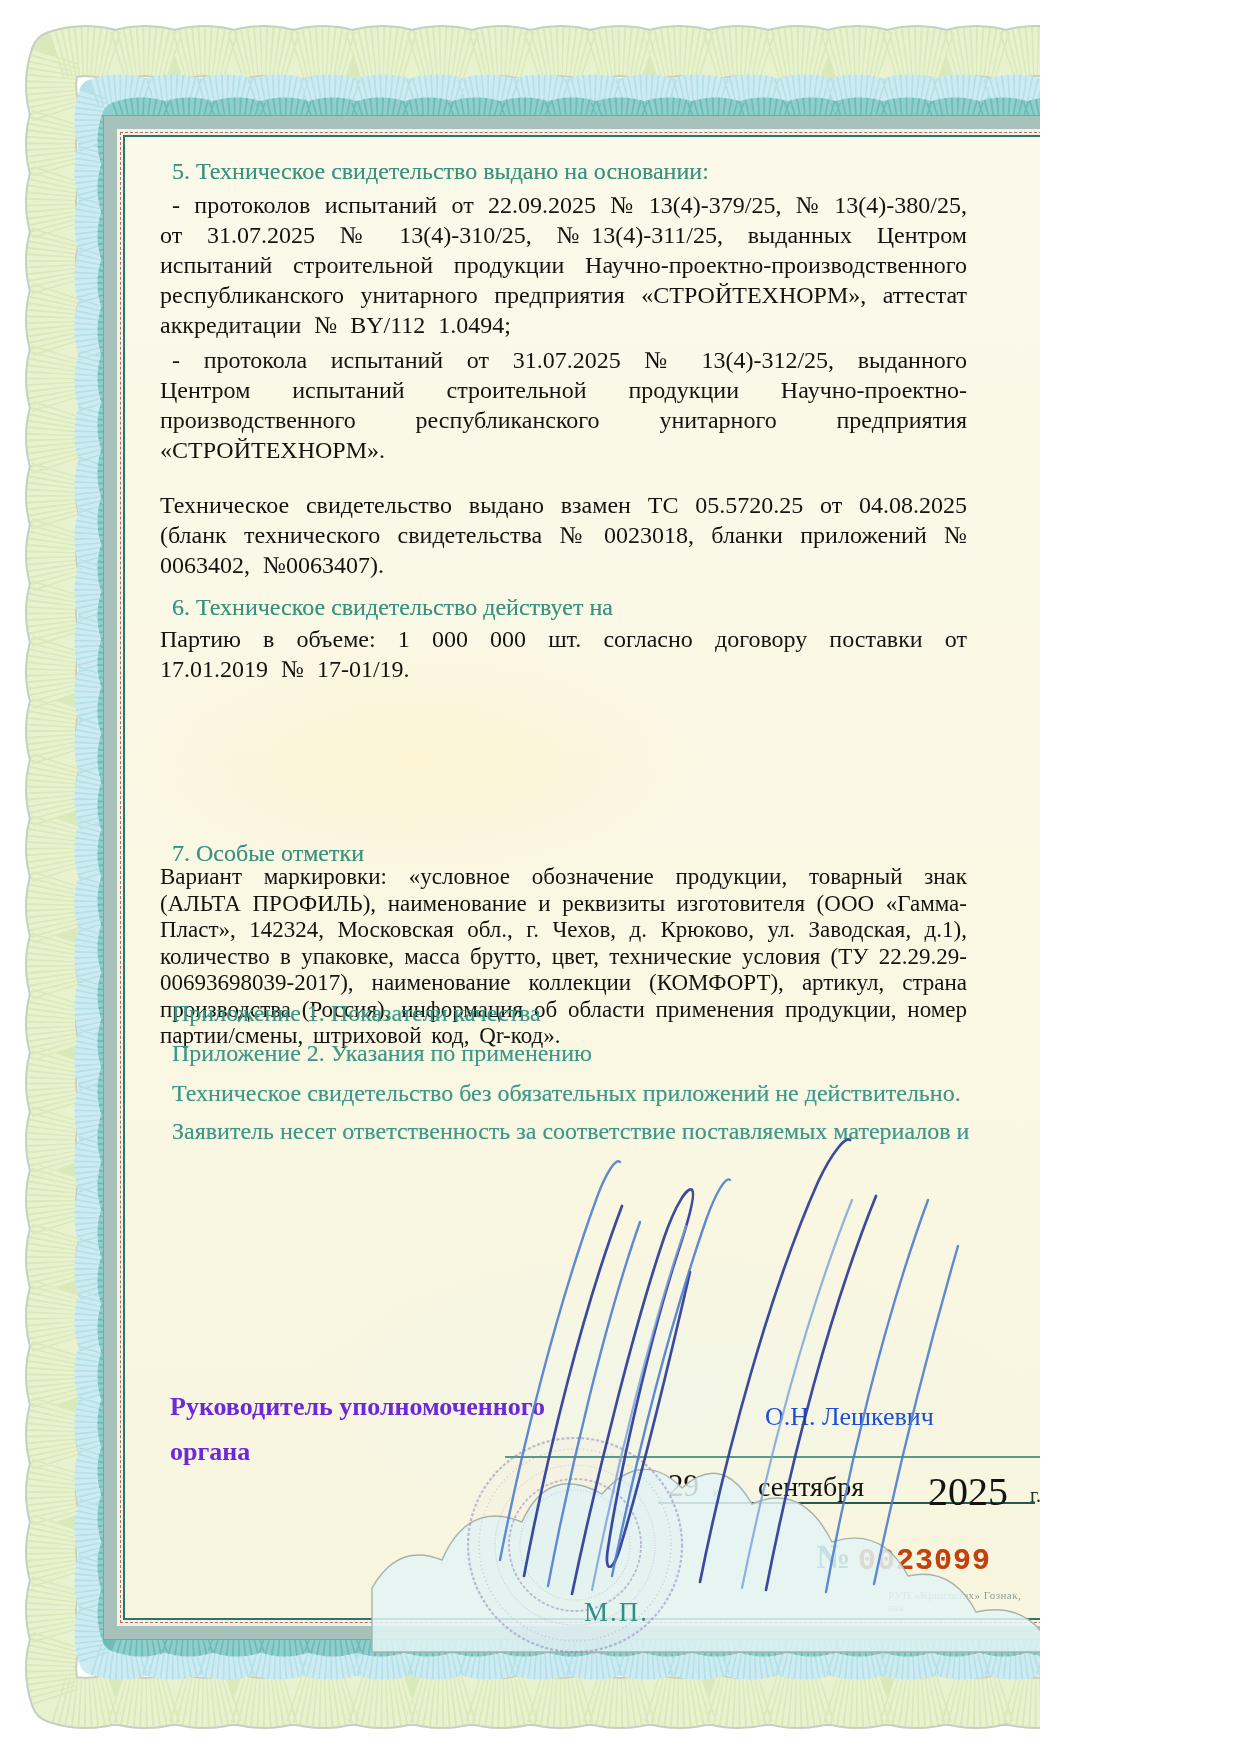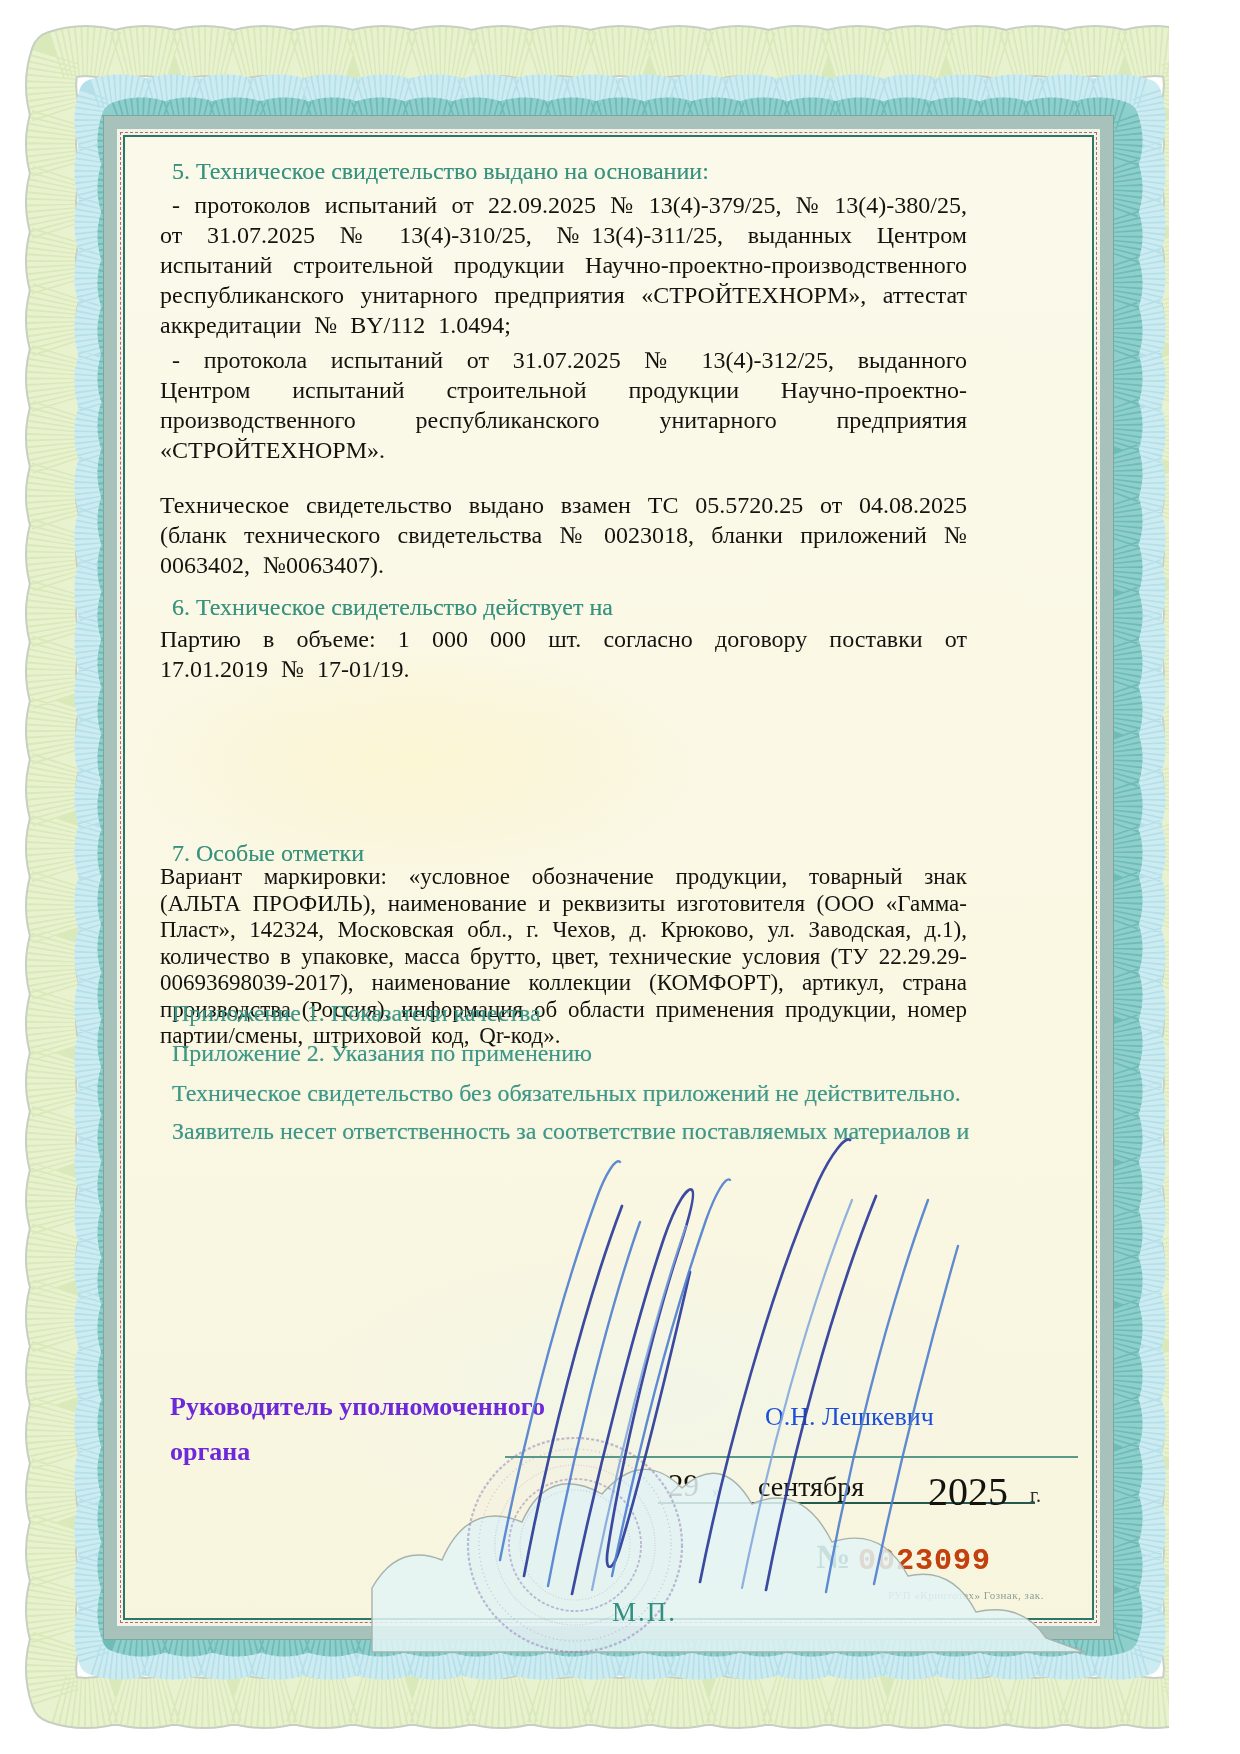--- a/index.html
+++ b/index.html
@@ -1,16 +1,16 @@
 <!DOCTYPE html>
 <html><head>
 <meta charset="utf-8">
 <style>
   html,body{margin:0;padding:0;background:#ffffff;}
-  .page{position:relative;width:1169px;height:1754px;background:#ffffff;overflow:hidden;
+  .page{position:relative;width:1040px;height:1754px;background:#ffffff;overflow:hidden;
         font-family:"Liberation Serif","DejaVu Serif",serif;}
   svg.layer{position:absolute;left:0;top:0;pointer-events:none;}
 
   
   .frame{position:absolute;left:103px;top:115px;width:1011px;height:1525px;
          background:#a6c2ba;border:1px solid #7da79d;box-sizing:border-box;z-index:2;}
   .pin1{position:absolute;inset:13px;background:#f2f4ea;}
   .redline{position:absolute;inset:3px;border:1px dashed #b96a60;}
   .darkline{position:absolute;inset:2px;border:2px solid #2d7566;}
   .paper{position:absolute;inset:0;
@@ -29,21 +29,21 @@
   .rule{position:absolute;z-index:3;}
   .d-day{font-size:31px;}
   .d-quote{font-size:18px;color:#4170ab;}
   .d-month{font-size:28px;}
   .d-year{font-size:40px;text-align:right;}
   .d-g{font-size:20px;color:#2d2d2a;}
   .num-label{font-size:34px;font-weight:bold;color:#1f6f60;}
   .num-value{font-family:"Liberation Mono","DejaVu Sans Mono",monospace;
              font-size:30px;font-weight:bold;color:#c2410c;letter-spacing:1px;
              text-shadow:0 0 .6px rgba(206,58,38,.6);}
-  .mp{font-size:27px;color:#2f8f80;letter-spacing:2px;z-index:6;margin-left:28px;}
+  .mp{font-size:27px;color:#2f8f80;letter-spacing:2px;z-index:6;}
   .imprint{font-size:11px;color:#8fa096;letter-spacing:.5px;z-index:5;}
 </style>
 </head>
 <body>
 
 <div class="page">
 
   <svg id="border" class="layer" width="1240" height="1754" viewBox="0 0 1240 1754" style="z-index:1">
       <path d="M56,56 Q85.7,46 115.4,56 Q145.1,46 174.7,56 Q204.4,46 234.1,56 Q263.8,46 293.5,56 Q323.2,46 352.8,56 Q382.5,46 412.2,56 Q441.9,46 471.6,56 Q501.3,46 530.9,56 Q560.6,46 590.3,56 Q620.0,46 649.7,56 Q679.4,46 709.1,56 Q738.7,46 768.4,56 Q798.1,46 827.8,56 Q857.5,46 887.2,56 Q916.8,46 946.5,56 Q976.2,46 1005.9,56 Q1035.6,46 1065.3,56 Q1094.9,46 1124.6,56 Q1154.3,46 1184.0,56 Q1194,85.3 1184,114.6 Q1194,144.0 1184,173.3 Q1194,202.6 1184,231.9 Q1194,261.3 1184,290.6 Q1194,319.9 1184,349.2 Q1194,378.5 1184,407.9 Q1194,437.2 1184,466.5 Q1194,495.8 1184,525.1 Q1194,554.5 1184,583.8 Q1194,613.1 1184,642.4 Q1194,671.8 1184,701.1 Q1194,730.4 1184,759.7 Q1194,789.0 1184,818.4 Q1194,847.7 1184,877.0 Q1194,906.3 1184,935.6 Q1194,965.0 1184,994.3 Q1194,1023.6 1184,1052.9 Q1194,1082.3 1184,1111.6 Q1194,1140.9 1184,1170.2 Q1194,1199.5 1184,1228.9 Q1194,1258.2 1184,1287.5 Q1194,1316.8 1184,1346.1 Q1194,1375.5 1184,1404.8 Q1194,1434.1 1184,1463.4 Q1194,1492.8 1184,1522.1 Q1194,1551.4 1184,1580.7 Q1194,1610.0 1184,1639.4 Q1194,1668.7 1184,1698.0 Q1154.3,1708 1124.6,1698 Q1094.9,1708 1065.3,1698 Q1035.6,1708 1005.9,1698 Q976.2,1708 946.5,1698 Q916.8,1708 887.2,1698 Q857.5,1708 827.8,1698 Q798.1,1708 768.4,1698 Q738.7,1708 709.1,1698 Q679.4,1708 649.7,1698 Q620.0,1708 590.3,1698 Q560.6,1708 530.9,1698 Q501.3,1708 471.6,1698 Q441.9,1708 412.2,1698 Q382.5,1708 352.8,1698 Q323.2,1708 293.5,1698 Q263.8,1708 234.1,1698 Q204.4,1708 174.7,1698 Q145.1,1708 115.4,1698 Q85.7,1708 56.0,1698 Q46,1668.7 56,1639.4 Q46,1610.0 56,1580.7 Q46,1551.4 56,1522.1 Q46,1492.8 56,1463.4 Q46,1434.1 56,1404.8 Q46,1375.5 56,1346.1 Q46,1316.8 56,1287.5 Q46,1258.2 56,1228.9 Q46,1199.5 56,1170.2 Q46,1140.9 56,1111.6 Q46,1082.3 56,1052.9 Q46,1023.6 56,994.3 Q46,965.0 56,935.6 Q46,906.3 56,877.0 Q46,847.7 56,818.4 Q46,789.0 56,759.7 Q46,730.4 56,701.1 Q46,671.8 56,642.4 Q46,613.1 56,583.8 Q46,554.5 56,525.1 Q46,495.8 56,466.5 Q46,437.2 56,407.9 Q46,378.5 56,349.2 Q46,319.9 56,290.6 Q46,261.3 56,231.9 Q46,202.6 56,173.3 Q46,144.0 56,114.6 Q46,85.3 56,56.0 Z" fill="none" stroke="#c6cfc1" stroke-width="52" stroke-linejoin="round"></path>
       <path d="M56,56 Q85.7,46 115.4,56 Q145.1,46 174.7,56 Q204.4,46 234.1,56 Q263.8,46 293.5,56 Q323.2,46 352.8,56 Q382.5,46 412.2,56 Q441.9,46 471.6,56 Q501.3,46 530.9,56 Q560.6,46 590.3,56 Q620.0,46 649.7,56 Q679.4,46 709.1,56 Q738.7,46 768.4,56 Q798.1,46 827.8,56 Q857.5,46 887.2,56 Q916.8,46 946.5,56 Q976.2,46 1005.9,56 Q1035.6,46 1065.3,56 Q1094.9,46 1124.6,56 Q1154.3,46 1184.0,56 Q1194,85.3 1184,114.6 Q1194,144.0 1184,173.3 Q1194,202.6 1184,231.9 Q1194,261.3 1184,290.6 Q1194,319.9 1184,349.2 Q1194,378.5 1184,407.9 Q1194,437.2 1184,466.5 Q1194,495.8 1184,525.1 Q1194,554.5 1184,583.8 Q1194,613.1 1184,642.4 Q1194,671.8 1184,701.1 Q1194,730.4 1184,759.7 Q1194,789.0 1184,818.4 Q1194,847.7 1184,877.0 Q1194,906.3 1184,935.6 Q1194,965.0 1184,994.3 Q1194,1023.6 1184,1052.9 Q1194,1082.3 1184,1111.6 Q1194,1140.9 1184,1170.2 Q1194,1199.5 1184,1228.9 Q1194,1258.2 1184,1287.5 Q1194,1316.8 1184,1346.1 Q1194,1375.5 1184,1404.8 Q1194,1434.1 1184,1463.4 Q1194,1492.8 1184,1522.1 Q1194,1551.4 1184,1580.7 Q1194,1610.0 1184,1639.4 Q1194,1668.7 1184,1698.0 Q1154.3,1708 1124.6,1698 Q1094.9,1708 1065.3,1698 Q1035.6,1708 1005.9,1698 Q976.2,1708 946.5,1698 Q916.8,1708 887.2,1698 Q857.5,1708 827.8,1698 Q798.1,1708 768.4,1698 Q738.7,1708 709.1,1698 Q679.4,1708 649.7,1698 Q620.0,1708 590.3,1698 Q560.6,1708 530.9,1698 Q501.3,1708 471.6,1698 Q441.9,1708 412.2,1698 Q382.5,1708 352.8,1698 Q323.2,1708 293.5,1698 Q263.8,1708 234.1,1698 Q204.4,1708 174.7,1698 Q145.1,1708 115.4,1698 Q85.7,1708 56.0,1698 Q46,1668.7 56,1639.4 Q46,1610.0 56,1580.7 Q46,1551.4 56,1522.1 Q46,1492.8 56,1463.4 Q46,1434.1 56,1404.8 Q46,1375.5 56,1346.1 Q46,1316.8 56,1287.5 Q46,1258.2 56,1228.9 Q46,1199.5 56,1170.2 Q46,1140.9 56,1111.6 Q46,1082.3 56,1052.9 Q46,1023.6 56,994.3 Q46,965.0 56,935.6 Q46,906.3 56,877.0 Q46,847.7 56,818.4 Q46,789.0 56,759.7 Q46,730.4 56,701.1 Q46,671.8 56,642.4 Q46,613.1 56,583.8 Q46,554.5 56,525.1 Q46,495.8 56,466.5 Q46,437.2 56,407.9 Q46,378.5 56,349.2 Q46,319.9 56,290.6 Q46,261.3 56,231.9 Q46,202.6 56,173.3 Q46,144.0 56,114.6 Q46,85.3 56,56.0 Z" fill="none" stroke="#e9f2cf" stroke-width="48" stroke-linejoin="round"></path>

